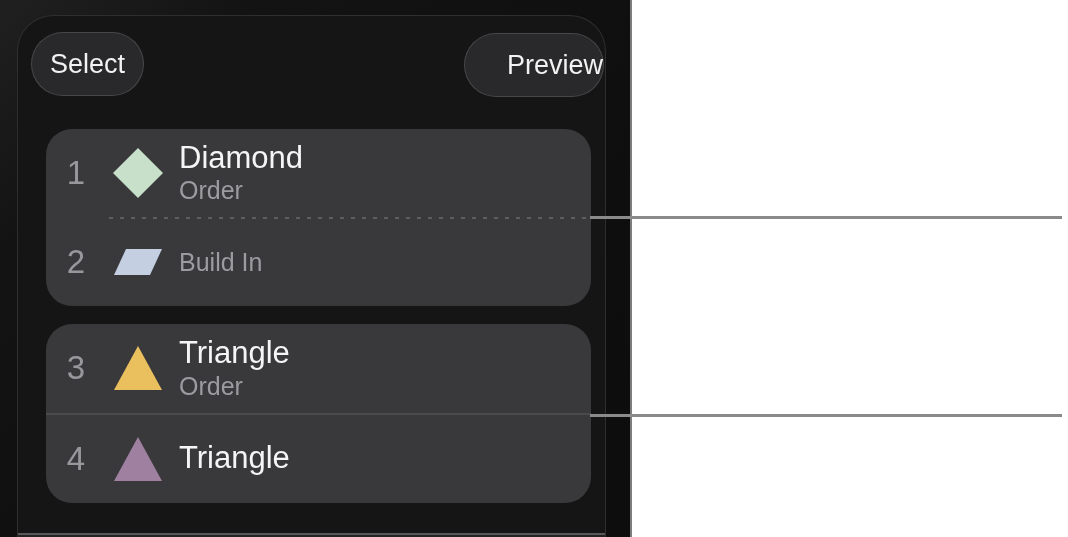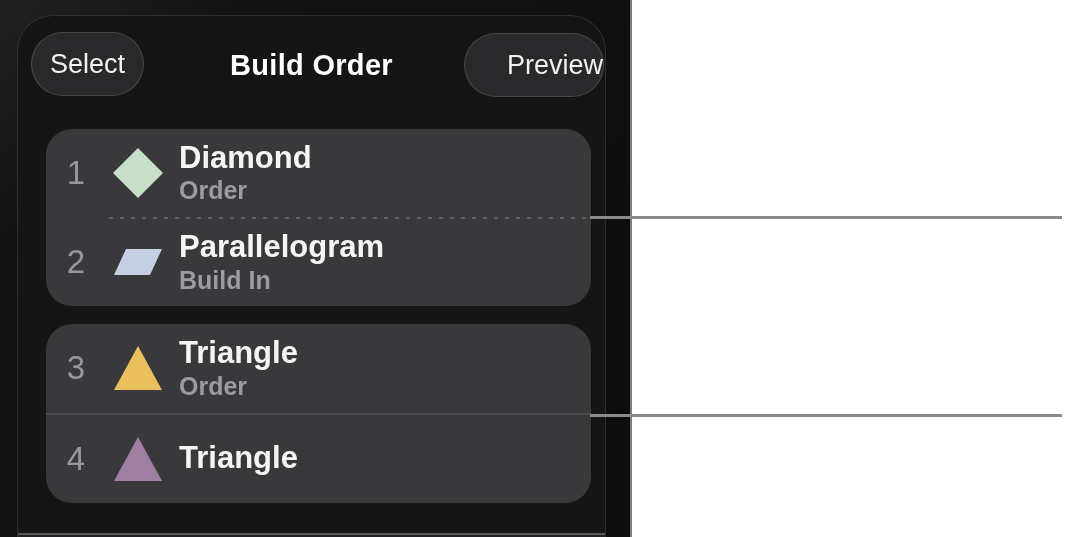--- a/index.html
+++ b/index.html
@@ -99,21 +99,20 @@
     display: flex;
     align-items: center;
     justify-content: center;
     flex: 0 0 auto;
   }
   .row-text {
     margin-left: 13px;
     display: flex;
     flex-direction: column;
     gap: 3px;
-    font-weight: bold;
   }
   .row-title { font-size: 31px; color: #f5f5f5; line-height: 1.05; }
   .row-effect { font-size: 25px; color: #9c9ca0; line-height: 1.05; }
 
   .divider-dotted {
     height: 2px;
     margin-left: 63px;
     flex: 0 0 auto;
     background: repeating-linear-gradient(to right, #5e5e61 0px, #5e5e61 4px, transparent 4px, transparent 11px);
   }
@@ -155,21 +154,20 @@
 <div class="canvas">
 
   <div class="screenshot">
 
     <div class="popover">
 
       <div class="pill-btn btn-select">
         <span>Select</span>
       </div>
 
-      <div class="panel-title">Build Order</div>
 
       <div class="pill-btn btn-preview">
         <span>Preview</span>
       </div>
 
       <div class="group group-1">
         <div class="build-row">
           <div class="order-num">1</div>
           <div class="icon-box">
             <svg width="50" height="50" viewBox="0 0 50 50">
@@ -185,21 +183,20 @@
         <div class="divider-dotted"></div>
 
         <div class="build-row">
           <div class="order-num">2</div>
           <div class="icon-box">
             <svg width="48" height="26" viewBox="0 0 48 26">
               <polygon points="12,0 48,0 36,26 0,26" fill="#c4cfe2"></polygon>
             </svg>
           </div>
           <div class="row-text">
-            <div class="row-title">Parallelogram</div>
             <div class="row-effect">Build In</div>
           </div>
         </div>
       </div>
 
       <div class="group group-2">
         <div class="build-row">
           <div class="order-num">3</div>
           <div class="icon-box">
             <svg width="48" height="44" viewBox="0 0 48 44">

